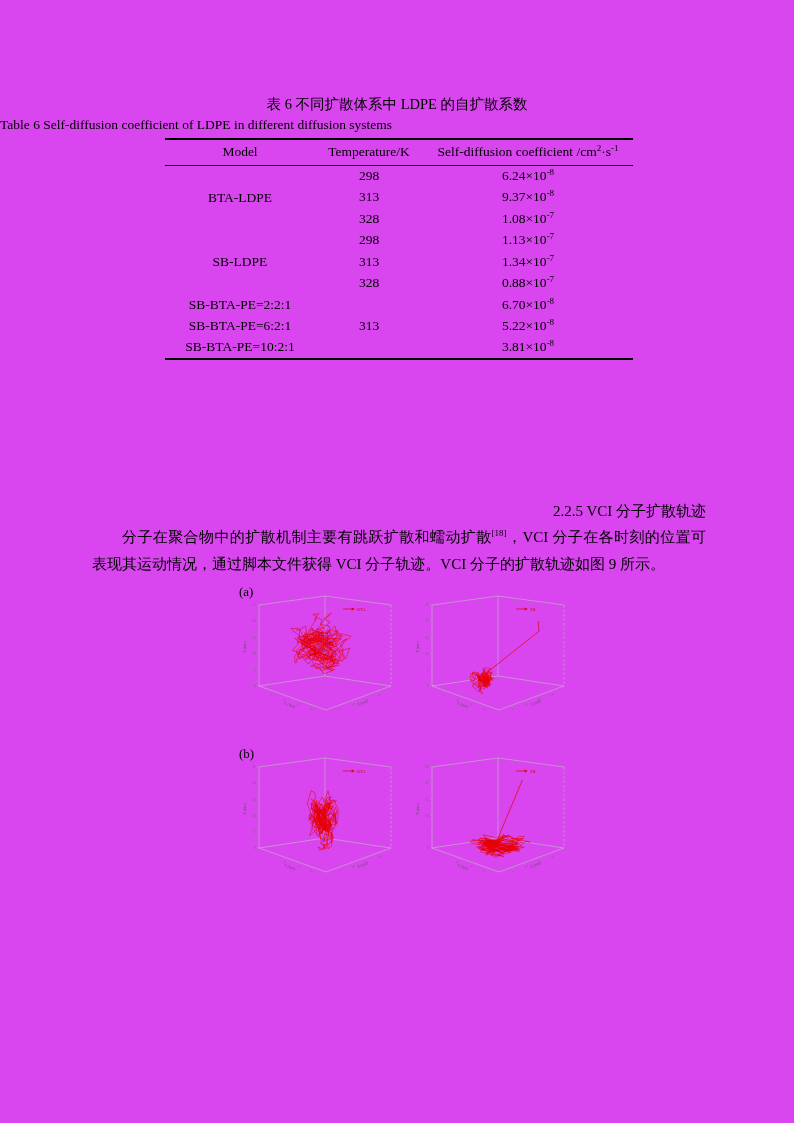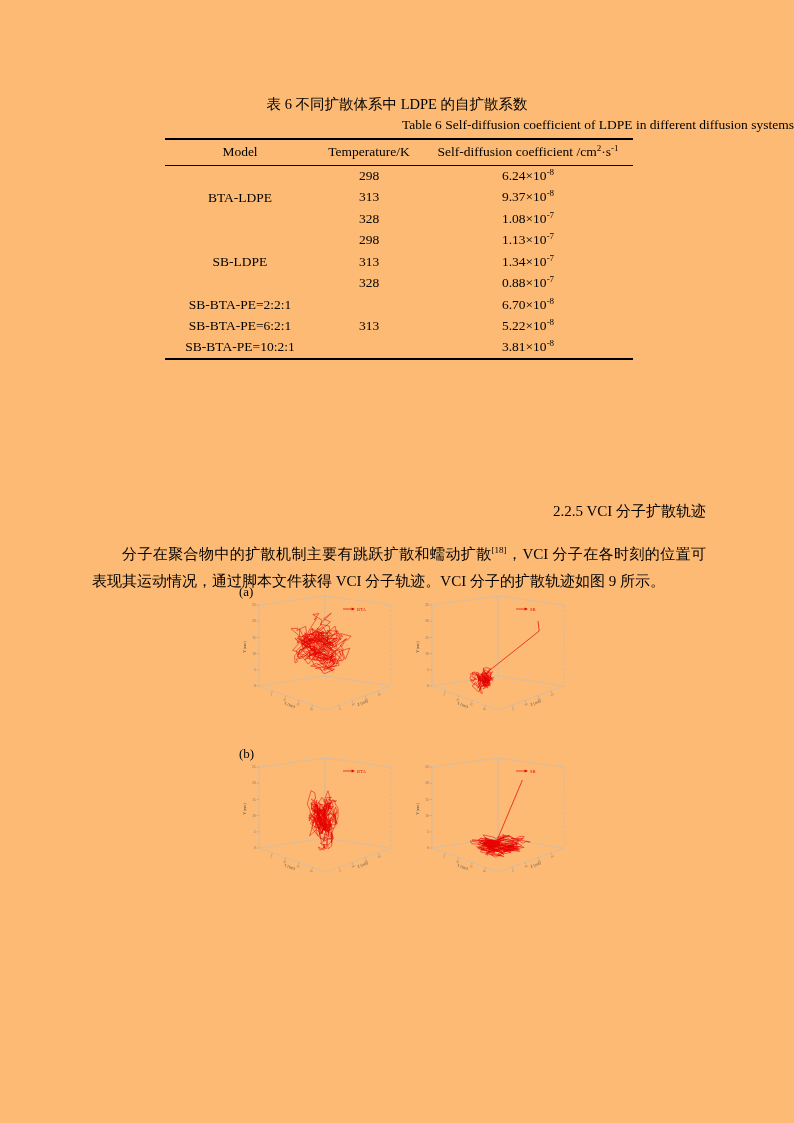--- a/index.html
+++ b/index.html
@@ -1,19 +1,19 @@
 <!DOCTYPE html>
 <html><head>
 <meta charset="utf-8">
 <style>
   html,body{margin:0;padding:0;background:#fff;}
-  .page{position:relative;width:794px;height:1123px;background:#fdba74;overflow:hidden;
+  .page{position:relative;width:794px;height:1123px;background:#d946ef;overflow:hidden;
         font-family:"Liberation Serif","DejaVu Serif",serif;color:#000;text-decoration:underline;}
   .caption-zh{position:absolute;top:95px;left:0;width:100%;text-align:center;font-size:14.5px;}
-  .caption-en{position:absolute;top:117px;left:0;width:100%;text-align:right;font-size:13.5px;}
+  .caption-en{position:absolute;top:117px;left:0;width:100%;text-align:left;font-size:13.5px;}
   table.dtable{position:absolute;top:138px;left:165px;width:468px;border-collapse:collapse;
         font-size:13.5px;border-top:2.5px solid #000;border-bottom:2.5px solid #000;}
   table.dtable th,table.dtable td{text-align:center;font-weight:normal;padding:0;vertical-align:middle;}
   table.dtable thead tr{height:26px;border-bottom:1.5px solid #000;}
   table.dtable tbody tr{height:21.5px;}
   sup{font-size:9px;line-height:0;}
   .para{position:absolute;left:92px;width:614px;margin:0;font-size:15px;line-height:27px;
         text-align:justify;text-indent:2em;}
   .heading{position:absolute;left:92px;width:614px;font-size:15px;line-height:27px;text-align:right;}
   .figure{position:absolute;top:583px;left:233px;width:346px;}
@@ -81,21 +81,21 @@
       <tr>
         <td>SB-BTA-PE=10:2:1</td>
         <td><span>3.81×10</span><sup>-8</sup></td>
       </tr>
     </tbody>
   </table>
 
 
   <div class="heading" style="top:498px;">2.2.5 VCI 分子扩散轨迹</div>
 
-  <p class="para" style="top:541px;"><span>分子在聚合物中的扩散机制主要有跳跃扩散和蠕动扩散</span><sup>[18]</sup><span>，VCI 分子在各时刻的位置可表现其运动情况，通过脚本文件获得 VCI 分子轨迹。VCI 分子的扩散轨迹如图 9 所示。</span></p>
+  <p class="para" style="top:524px;"><span>分子在聚合物中的扩散机制主要有跳跃扩散和蠕动扩散</span><sup>[18]</sup><span>，VCI 分子在各时刻的位置可表现其运动情况，通过脚本文件获得 VCI 分子轨迹。VCI 分子的扩散轨迹如图 9 所示。</span></p>
 
   <div class="figure">
     <div class="fig-row">
       <span class="fig-label">(a)</span>
       <svg class="traj-plot" viewBox="0 0 165 150">
           <line x1="26" y1="22" x2="26" y2="103" stroke="#bdbdbd" stroke-width="0.6"></line>
           <line x1="92" y1="13" x2="92" y2="93" stroke="#bdbdbd" stroke-width="0.6"></line>
           <line x1="26" y1="22" x2="92" y2="13" stroke="#bdbdbd" stroke-width="0.6"></line>
           <line x1="92" y1="13" x2="158" y2="22" stroke="#bdbdbd" stroke-width="0.6"></line>
           <line x1="26" y1="103" x2="92" y2="93" stroke="#bdbdbd" stroke-width="0.6"></line>

